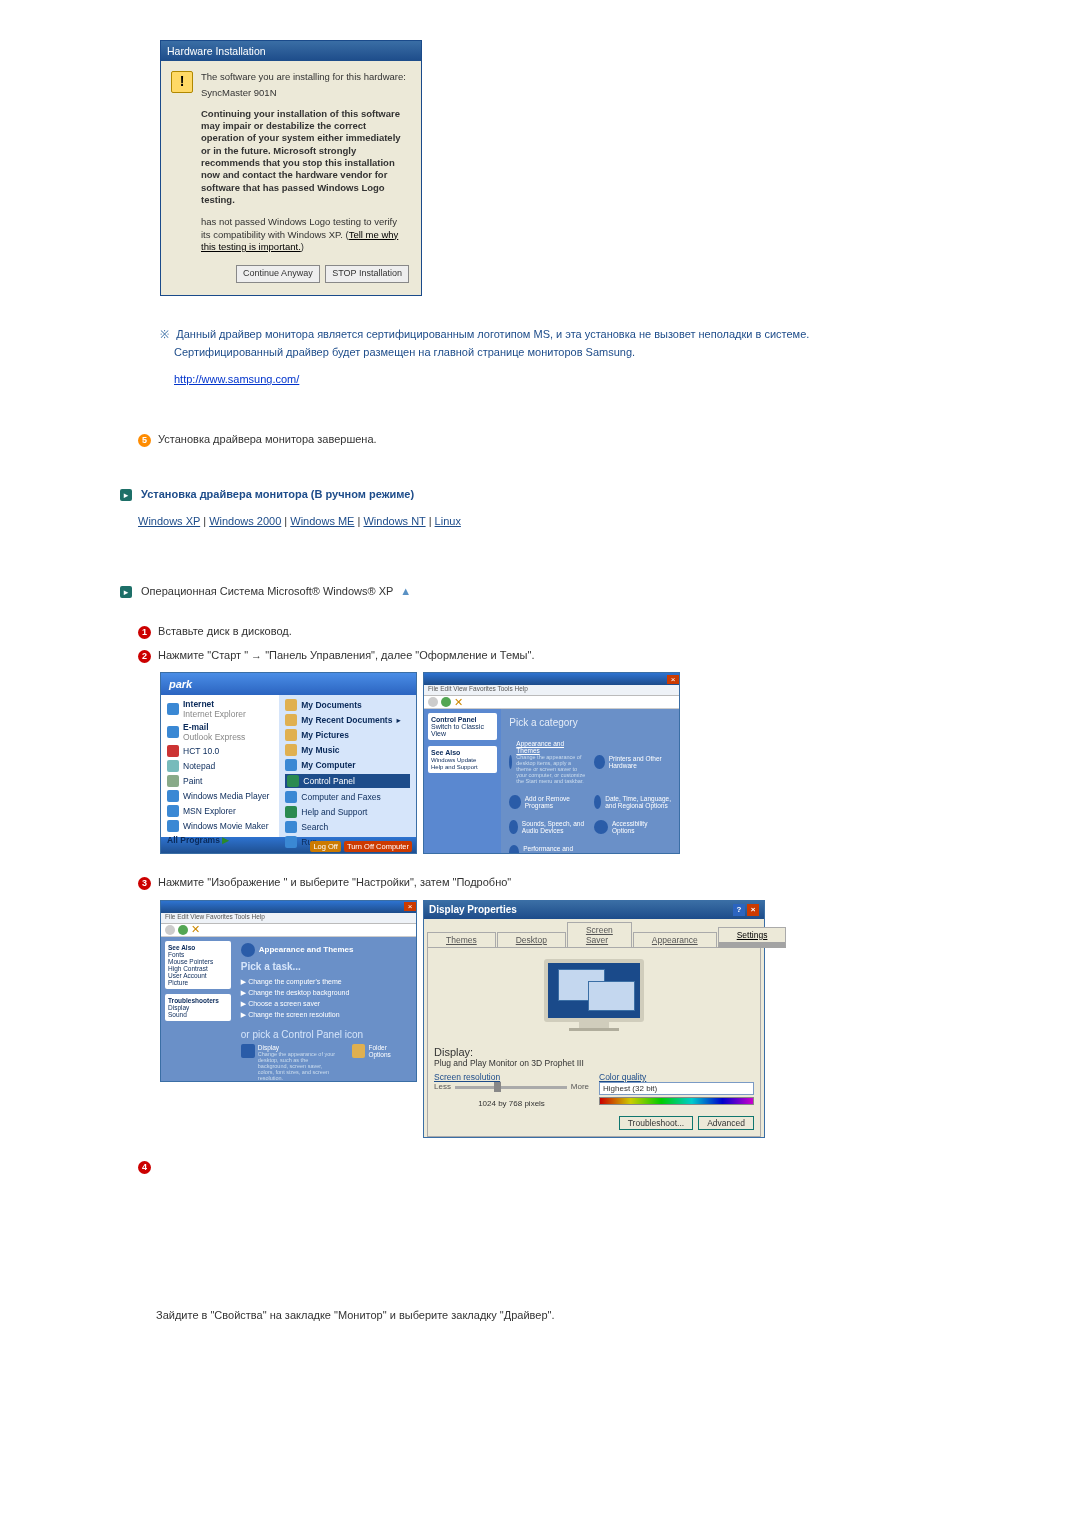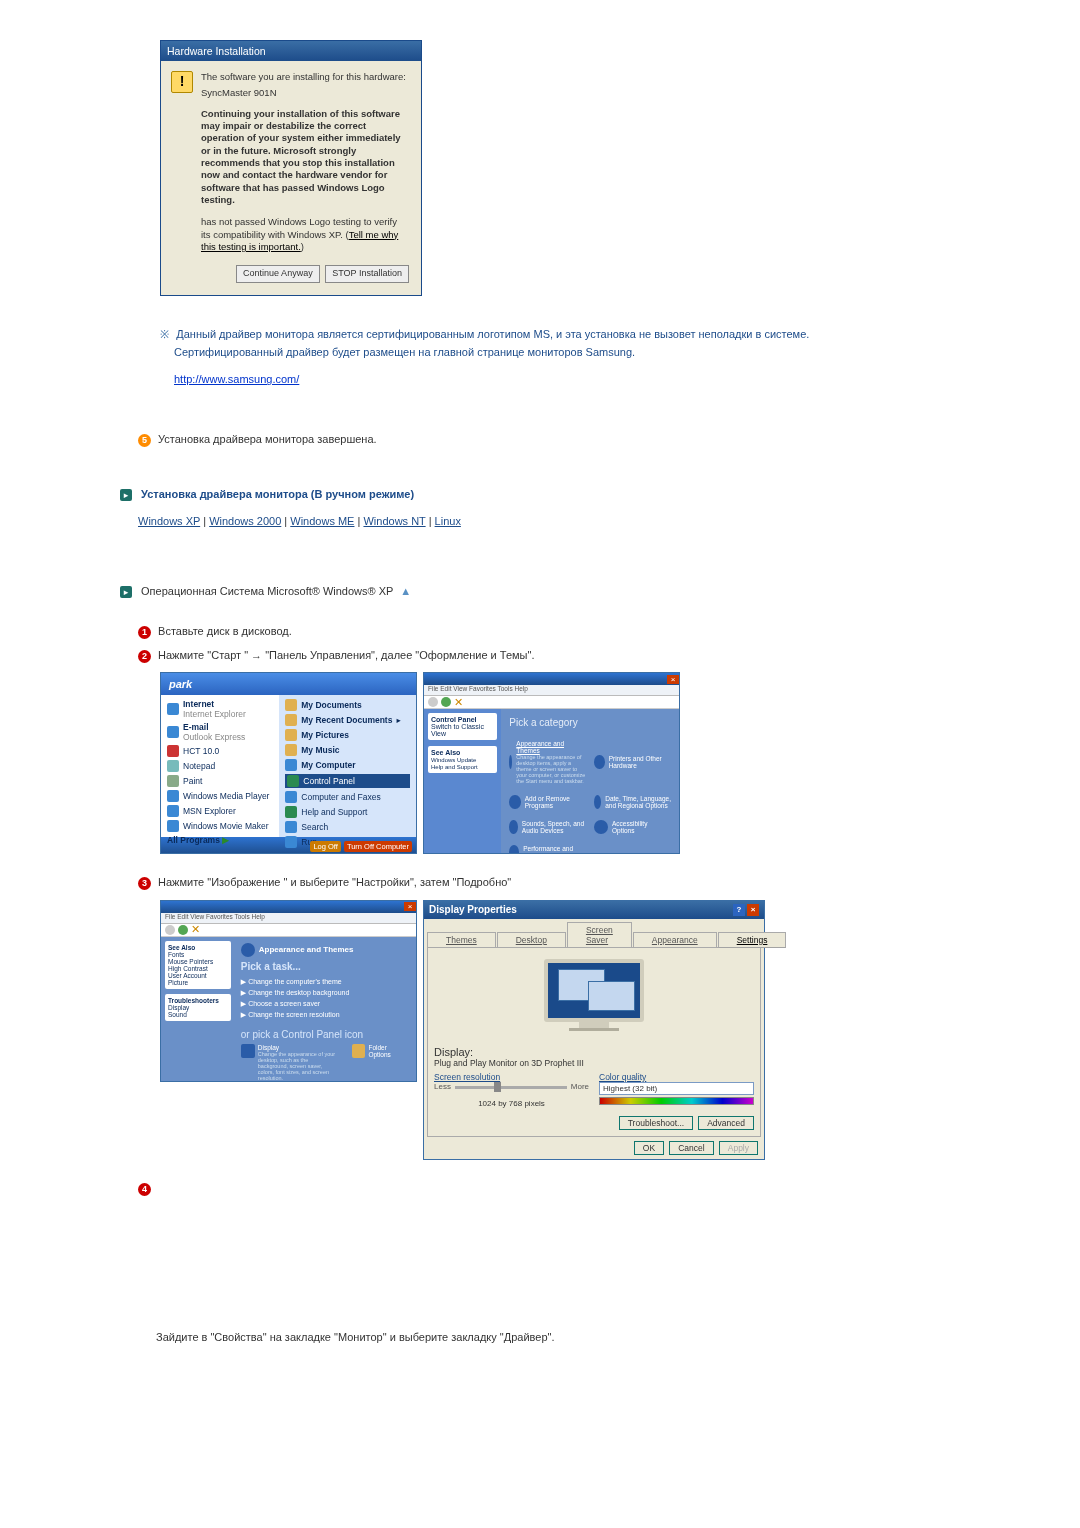--- a/index.html
+++ b/index.html
@@ -188,21 +188,21 @@
     .at-monitor { width:14px; height:14px; background:#2a5ca8; border-radius:2px; }
 
     
     .dp-box { width: 340px; border:1px solid #3a6ea5; background:#ece9d8; }
     .dp-title-bar { background:linear-gradient(#3a6ea5,#1d4c8a); color:#fff; padding:3px 5px; font-size:10px; font-weight:bold; display:flex; justify-content:space-between; }
     .dp-close { display:flex; gap:2px; }
     .dp-cb { width:12px; height:12px; background:#2b64c0; display:inline-block; font-size:8px; color:#fff; text-align:center; line-height:12px; }
     .dp-closex { background:#cc3a00; }
     .dp-tabs { display:flex; font-size:8.5px; background:#ece9d8; padding-top:3px; padding-left:3px; align-items:flex-end; }
     .dp-tab { padding:2px 18px; border:1px solid #aaa; border-bottom:none; background:#ece9d8; margin-right:1px; color:#555;text-decoration:underline; }
-    .dp-tab.active { background:#ece9d8; border-bottom:1px solid #a3a3a3; position:relative; top:1px; color:#000; }
+    .dp-tab.active { background:#ece9d8; border-bottom:6px solid #a3a3a3; position:relative; top:1px; color:#000; }
     .dp-pane { border:1px solid #aaa; margin:0 3px; padding:6px; background:#ece9d8; }
     .dp-monitor-draw { height:75px; display:flex; align-items:center; justify-content:center; margin-top:4px; }
     .dp-mon { width:100px; }
     .dp-screen { height:55px; background:#1a4a8a; border:4px solid #d0cdbc; border-radius:3px; position:relative; }
     .dp-win { position:absolute; background:#c4d7ef; border:1px solid #3a6ea5; }
     .dp-stand { width:30px; height:6px; background:#d0cdbc; margin:0 auto; }
     .dp-base { width:50px; height:3px; background:#b0ad9c; margin:0 auto; }
     .dp-label { font-size:11px; color:#333; margin-top:13px; }
     .dp-row { display:flex; gap:10px; margin-top:4px; }
     .dp-col { flex:1; font-size:8.5px; }
@@ -524,25 +524,20 @@
           <div class="blue-text dp-underline">Color quality</div>
           <div class="dp-select">Highest (32 bit)</div>
           <div style="height:6px; margin-top:2px; background:linear-gradient(90deg,#c00,#cc0,#0c0,#0cc,#00c,#c0c); border:1px solid #888"></div>
         </div>
       </div>
       <div class="dp-mid-btns">
         <span class="dp-btn">Troubleshoot...</span>
         <span class="dp-btn">Advanced</span>
       </div>
     </div>
-    <div class="dp-buttons">
-      <span class="dp-btn">OK</span>
-      <span class="dp-btn">Cancel</span>
-      <span class="dp-btn dis">Apply</span>
-    </div>
   </div>
 </div>
 
 <div class="text-row section">
   <span class="num-mark n-red">4</span>
 </div>
 
 <div style="height:120px"></div>
 
 <div class="text-row indent2">

